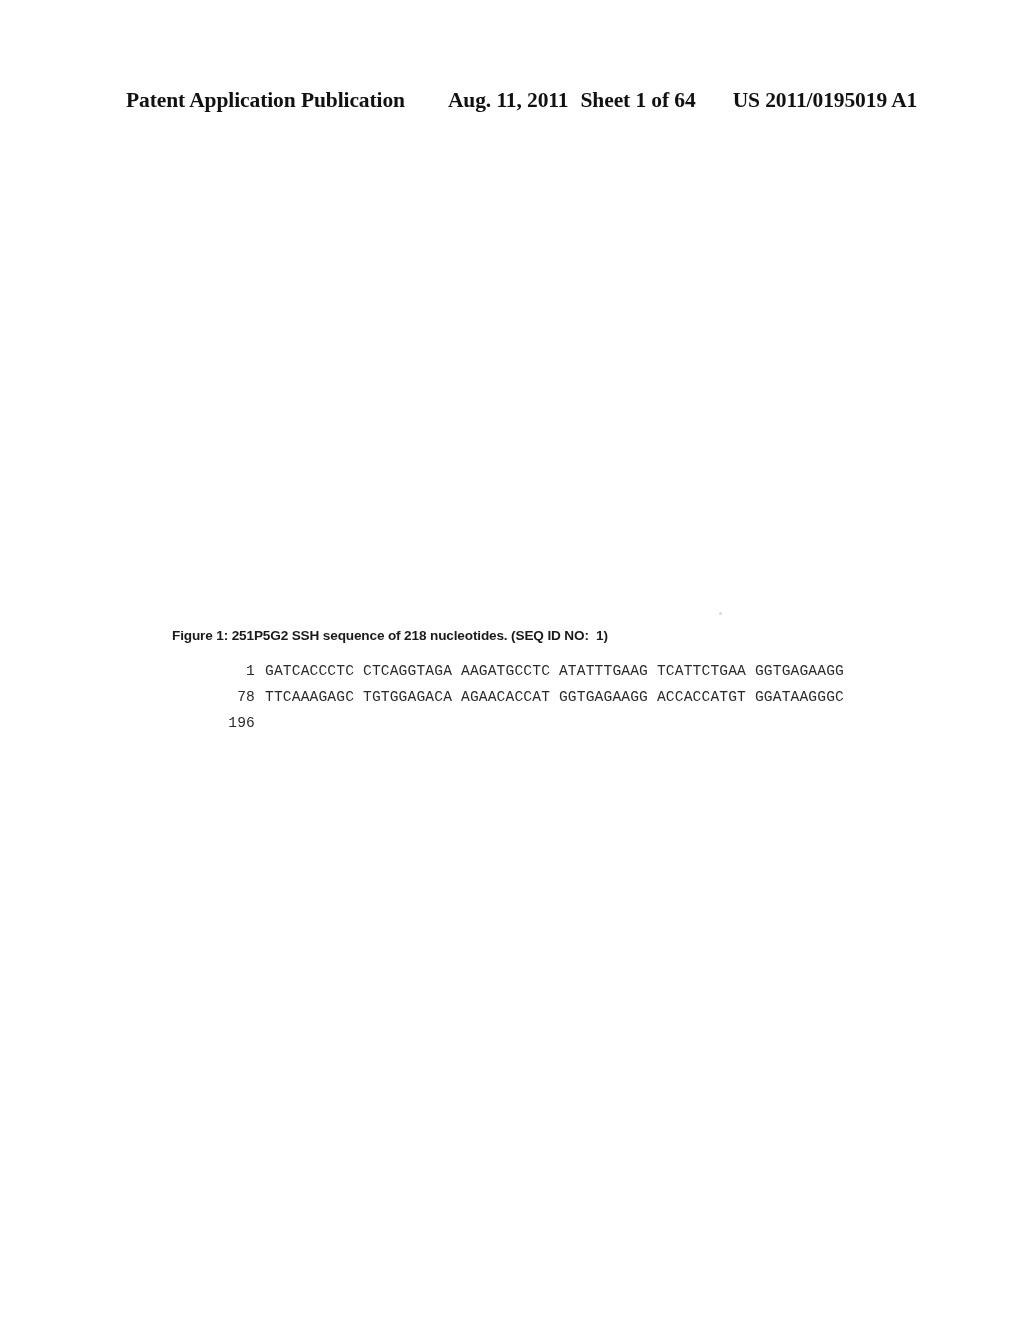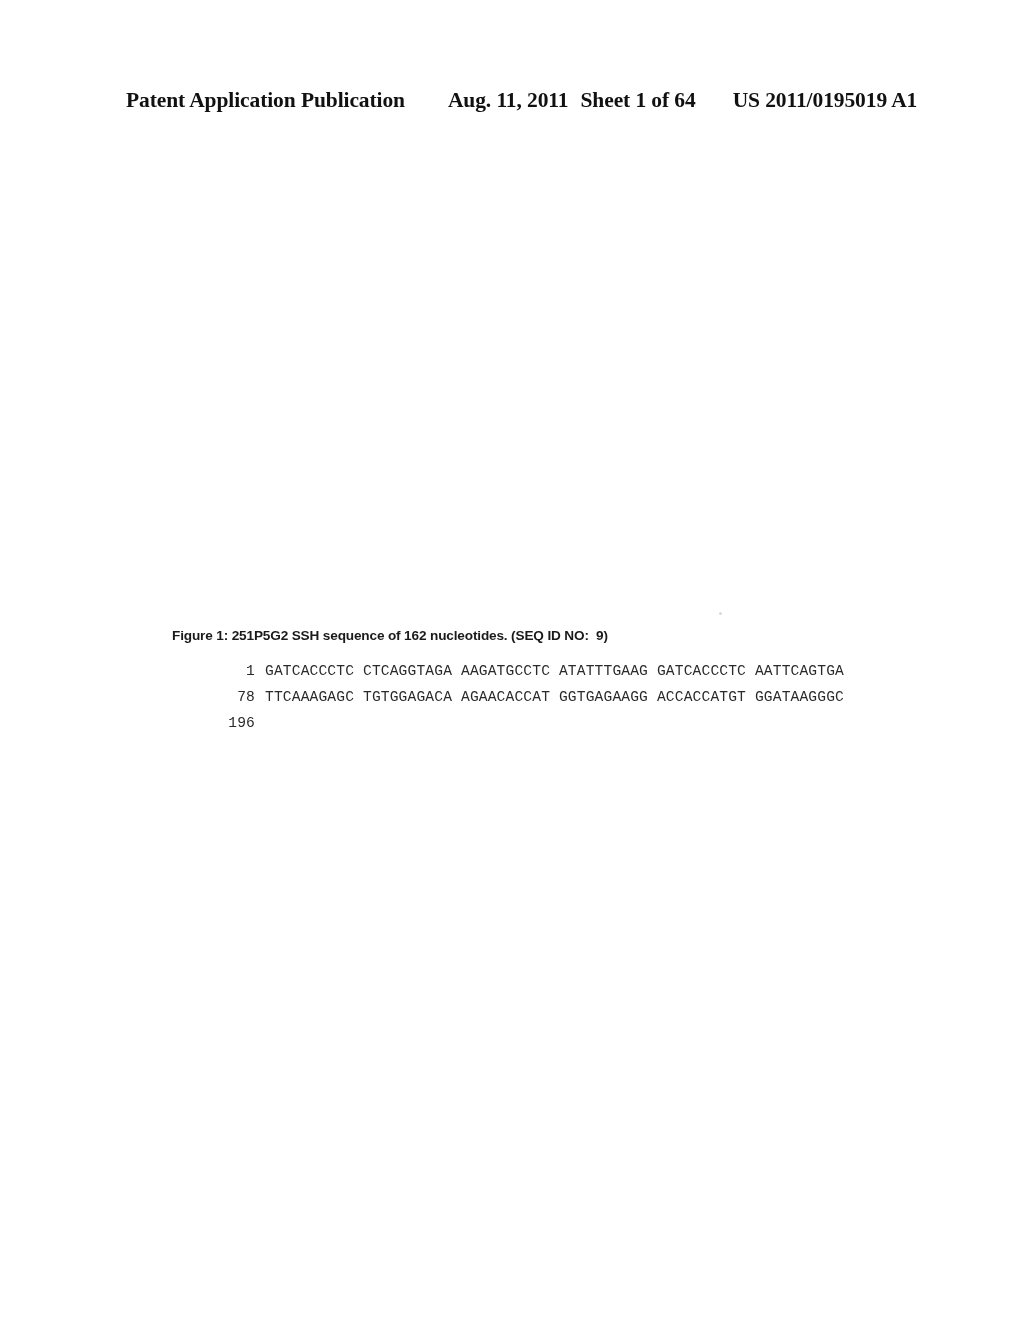--- a/index.html
+++ b/index.html
@@ -113,27 +113,27 @@
 
 <div class="page-header">
   <span class="hdr-text hdr-pub">Patent Application Publication</span>
   <span class="hdr-text hdr-date">Aug. 11, 2011</span>
   <span class="hdr-text hdr-sheet">Sheet 1 of 64</span>
   <span class="hdr-text hdr-docnum">US 2011/0195019 A1</span>
 </div>
 
 <div class="figure-block">
 
-  <div class="figure-caption">Figure 1: 251P5G2 SSH sequence of 162 nucleotides. (SEQ ID NO:  9)</div>
+  <div class="figure-caption">Figure 1: 251P5G2 SSH sequence of 218 nucleotides. (SEQ ID NO:  1)</div>
 
   <div class="sequence-listing">
 
     <div class="seq-line">
       <span class="seq-index">1</span>
-      <span class="seq-bases">GATCACCCTC CTCAGGTAGA AAGATGCCTC ATATTTGAAG GATCACCCTC AATTCAGTGA</span>
+      <span class="seq-bases">GATCACCCTC CTCAGGTAGA AAGATGCCTC ATATTTGAAG TCATTCTGAA GGTGAGAAGG</span>
     </div>
 
     <div class="seq-line">
       <span class="seq-index">78</span>
       <span class="seq-bases">TTCAAAGAGC TGTGGAGACA AGAACACCAT GGTGAGAAGG ACCACCATGT GGATAAGGGC</span>
     </div>
 
     <div class="seq-line">
       <span class="seq-index">196</span>
     </div>

